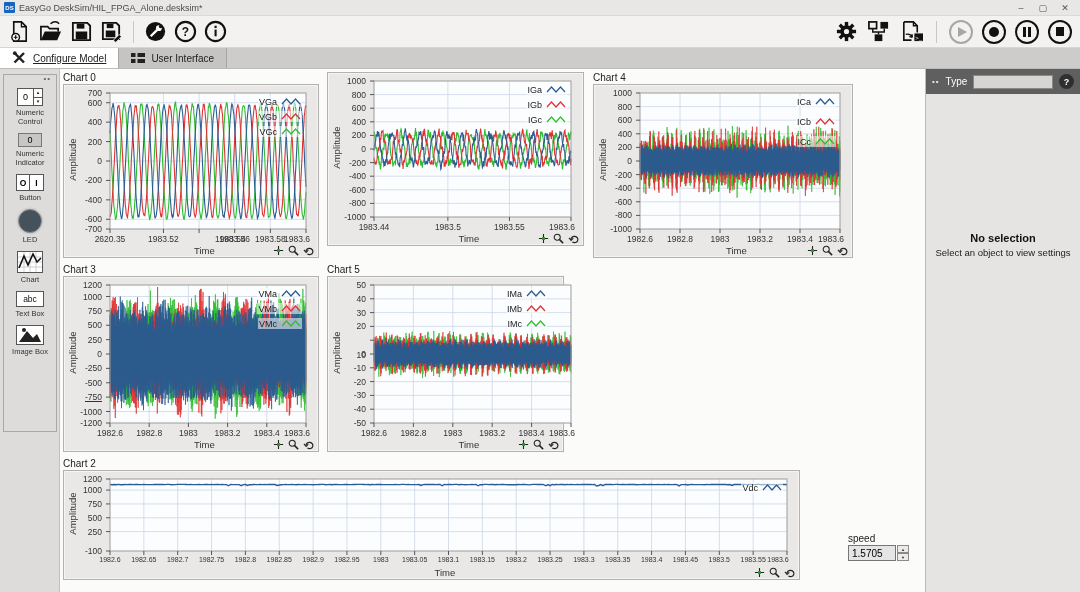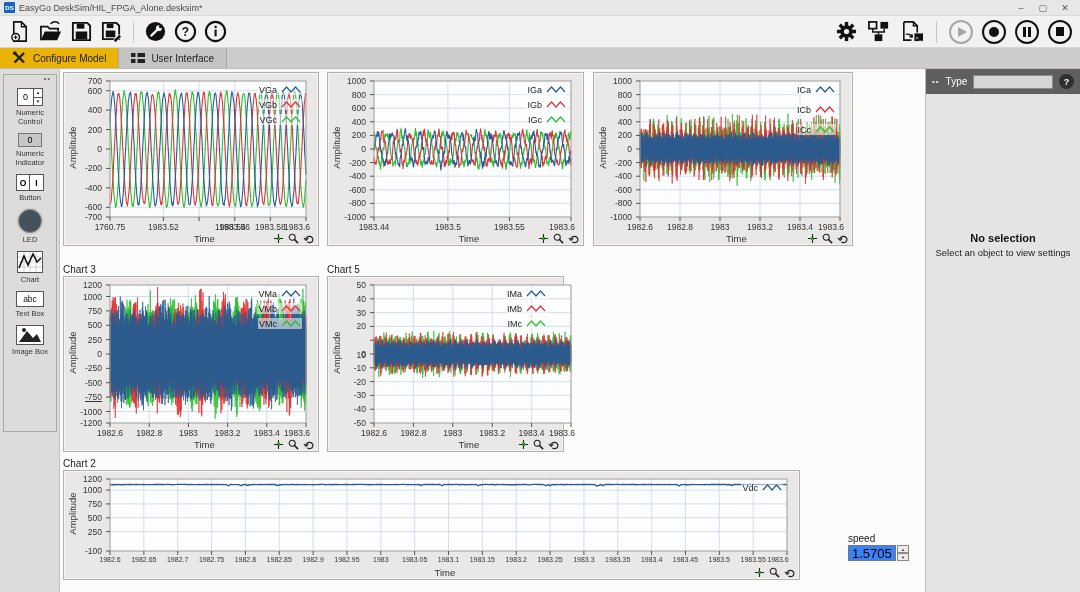--- a/index.html
+++ b/index.html
@@ -32,21 +32,21 @@
   .dot { width:10px; height:10px; background:#111; border-radius:50%; }
   .pause-bars { display:flex; gap:2.5px; }
   .pause-bars i { display:block; width:2.8px; height:10px; background:#111; }
   .sq { width:8.5px; height:8.5px; background:#111; }
 
   
   #tabbar { position:absolute; left:0; top:48px; width:1080px; height:21px; background:#cdccca;
     display:flex; align-items:stretch; border-bottom:1px solid #bdbbb9;}
   .tab { display:flex; align-items:center; gap:6px; padding:0 12px; font-size:10px; color:#222;
     border-right:1px solid #a8a6a4; }
-  .tab.active { background:#eab308; }
+  .tab.active { background:#ffffff;text-decoration:underline; }
   .tab.inactive { background:#c6c4c2; }
 
   
   #palette { position:absolute; left:0; top:69px; width:60px; height:523px; background:#dddcdb;
     border-right:1px solid #c2c1bf; }
   #palette-panel { position:absolute; left:3px; top:5px; width:54px; height:358px;
     border:1px solid #a9a8a6; background:#dddcdb; }
   .pal-handle { position:absolute; top:-1px; right:5px; font-size:8px; color:#666; letter-spacing:1px;}
   #pal-items { display:flex; flex-direction:column; align-items:center; padding-top:13px; gap:7px; }
   .pal-item { display:flex; flex-direction:column; align-items:center; gap:2px; }
@@ -81,21 +81,21 @@
   .xlabel { position:absolute; font-size:9.5px; color:#333; bottom:1px; }
   .tools { position:absolute; right:4px; bottom:1px; display:flex; gap:4px; align-items:center;}
   .legend { position:absolute; display:flex; flex-direction:column; gap:4px; align-items:flex-end; }
   .legend-row { display:flex; align-items:center; gap:4px; background:rgba(252,253,254,0.55); padding:0 1px;}
   .legend-row span { font-size:9px; color:#222; }
 
   
   #speed { position:absolute; left:788px; top:464px; width:70px; }
   #speed-label { font-size:10px; color:#222; margin-bottom:1px; }
   #speed-row { display:flex; }
-  #speed-input { width:48px; height:16px; border:1px solid #767676; background:#3b82f6; font-size:13px;
+  #speed-input { width:48px; height:16px; border:1px solid #767676; background:#e5e5e5; font-size:10px;
     padding-left:3px; font-family:"Liberation Sans",sans-serif; }
   #speed-spin { width:12px; height:16px; display:flex; flex-direction:column; margin-left:1px;}
   #speed-spin i { flex:1; border:1px solid #8a8a8a; background:#eceberg; background:#ecebea; font-size:4px; font-style:normal;
     display:flex; align-items:center; justify-content:center; color:#333;}
 
   
   #inspector { position:absolute; left:925px; top:69px; width:155px; height:523px; background:#e5e4e3;
     border-left:1px solid #bdbcba; }
   #insp-header { position:absolute; left:0; top:0; width:100%; height:25px; background:#5f5f5f;
     display:flex; align-items:center; padding:0 6px; gap:6px; }
@@ -305,20 +305,21 @@
               </svg>
           </span>
           <span class="pal-label">Image Box</span>
         </div>
       </div>
     </div>
   </div>
 
   <div id="canvas">
     <div class="chart-group" style="left:3px;top:3px;width:256px;">
+      <div class="chart-title">Chart 0</div>
       <div class="chart-frame" style="height:174px;">
           <svg width="254" height="172" class="plotsvg">
             <rect x="46" y="8" width="196" height="136" fill="#fcfdfe"></rect>
             <line x1="46" y1="17.714285714285708" x2="242" y2="17.714285714285708" stroke="#ccd5e8" stroke-width="0.8"></line>
             <line x1="46" y1="37.142857142857146" x2="242" y2="37.142857142857146" stroke="#ccd5e8" stroke-width="0.8"></line>
             <line x1="46" y1="56.57142857142856" x2="242" y2="56.57142857142856" stroke="#ccd5e8" stroke-width="0.8"></line>
             <line x1="46" y1="76" x2="242" y2="76" stroke="#ccd5e8" stroke-width="0.8"></line>
             <line x1="46" y1="95.42857142857142" x2="242" y2="95.42857142857142" stroke="#ccd5e8" stroke-width="0.8"></line>
             <line x1="46" y1="114.85714285714286" x2="242" y2="114.85714285714286" stroke="#ccd5e8" stroke-width="0.8"></line>
             <line x1="46" y1="134.28571428571428" x2="242" y2="134.28571428571428" stroke="#ccd5e8" stroke-width="0.8"></line>
@@ -348,21 +349,21 @@
           </svg>
           <span class="ytick" style="left: 0px; width: 38px; top: 3px;">700</span>
           <span class="ytick" style="left: 0px; width: 38px; top: 12.7143px;">600</span>
           <span class="ytick" style="left: 0px; width: 38px; top: 32.1429px;">400</span>
           <span class="ytick" style="left: 0px; width: 38px; top: 51.5714px;">200</span>
           <span class="ytick" style="left: 0px; width: 38px; top: 71px;">0</span>
           <span class="ytick" style="left: 0px; width: 38px; top: 90.4286px;">-200</span>
           <span class="ytick" style="left: 0px; width: 38px; top: 109.857px;">-400</span>
           <span class="ytick" style="left: 0px; width: 38px; top: 129.286px;">-600</span>
           <span class="ytick" style="left: 0px; width: 38px; top: 139px;">-700</span>
-          <span class="xtick" style="left: 26px; width: 40px; top: 149px;">1760.75</span>
+          <span class="xtick" style="left: 26px; width: 40px; top: 149px;">2620.35</span>
           <span class="xtick" style="left: 79.4545px; width: 40px; top: 149px;">1983.52</span>
           <span class="xtick" style="left: 115.091px; width: 40px; top: 149px; padding-left: 36px;">1983.54</span>
           <span class="xtick" style="left: 150.727px; width: 40px; top: 149px;">1983.56</span>
           <span class="xtick" style="left: 186.364px; width: 40px; top: 149px;">1983.58</span>
           <span class="xtick" style="left: 213px; width: 40px; top: 149px;">1983.6</span>
           <div class="ylabel" style="left: -18px; top: 69px; width: 52px; text-align: center;">Amplitude</div>
           <div class="xlabel" style="left: 130px;">Time</div>
           <div class="legend" style="right: 16px; top: 11px;">
             <div class="legend-row">
               <span>VGa</span>
@@ -493,20 +494,21 @@
             <span style="display: flex;">
               <svg width="11" height="11" viewBox="0 0 12 12">
                 <path d="M3.2,7.5 a3.8,3.4 0 1 1 1.6,2.4" fill="none" stroke="#222" stroke-width="1.3"></path>
                 <path d="M1,5.4 L3.4,8 L5.8,5.6" fill="none" stroke="#222" stroke-width="1.2"></path>
               </svg>
             </span>
           </div>
         </div>
     </div>
     <div class="chart-group" style="left:533px;top:3px;width:260px;">
+      <div class="chart-title">Chart 4</div>
       <div class="chart-frame" style="height:174px;">
           <svg width="258" height="172" class="plotsvg">
             <rect x="46" y="8" width="200" height="136" fill="#fcfdfe"></rect>
             <line x1="46" y1="21.599999999999998" x2="246" y2="21.599999999999998" stroke="#ccd5e8" stroke-width="0.8"></line>
             <line x1="46" y1="35.199999999999996" x2="246" y2="35.199999999999996" stroke="#ccd5e8" stroke-width="0.8"></line>
             <line x1="46" y1="48.800000000000004" x2="246" y2="48.800000000000004" stroke="#ccd5e8" stroke-width="0.8"></line>
             <line x1="46" y1="62.400000000000006" x2="246" y2="62.400000000000006" stroke="#ccd5e8" stroke-width="0.8"></line>
             <line x1="46" y1="76" x2="246" y2="76" stroke="#ccd5e8" stroke-width="0.8"></line>
             <line x1="46" y1="89.6" x2="246" y2="89.6" stroke="#ccd5e8" stroke-width="0.8"></line>
             <line x1="46" y1="103.19999999999999" x2="246" y2="103.19999999999999" stroke="#ccd5e8" stroke-width="0.8"></line>

